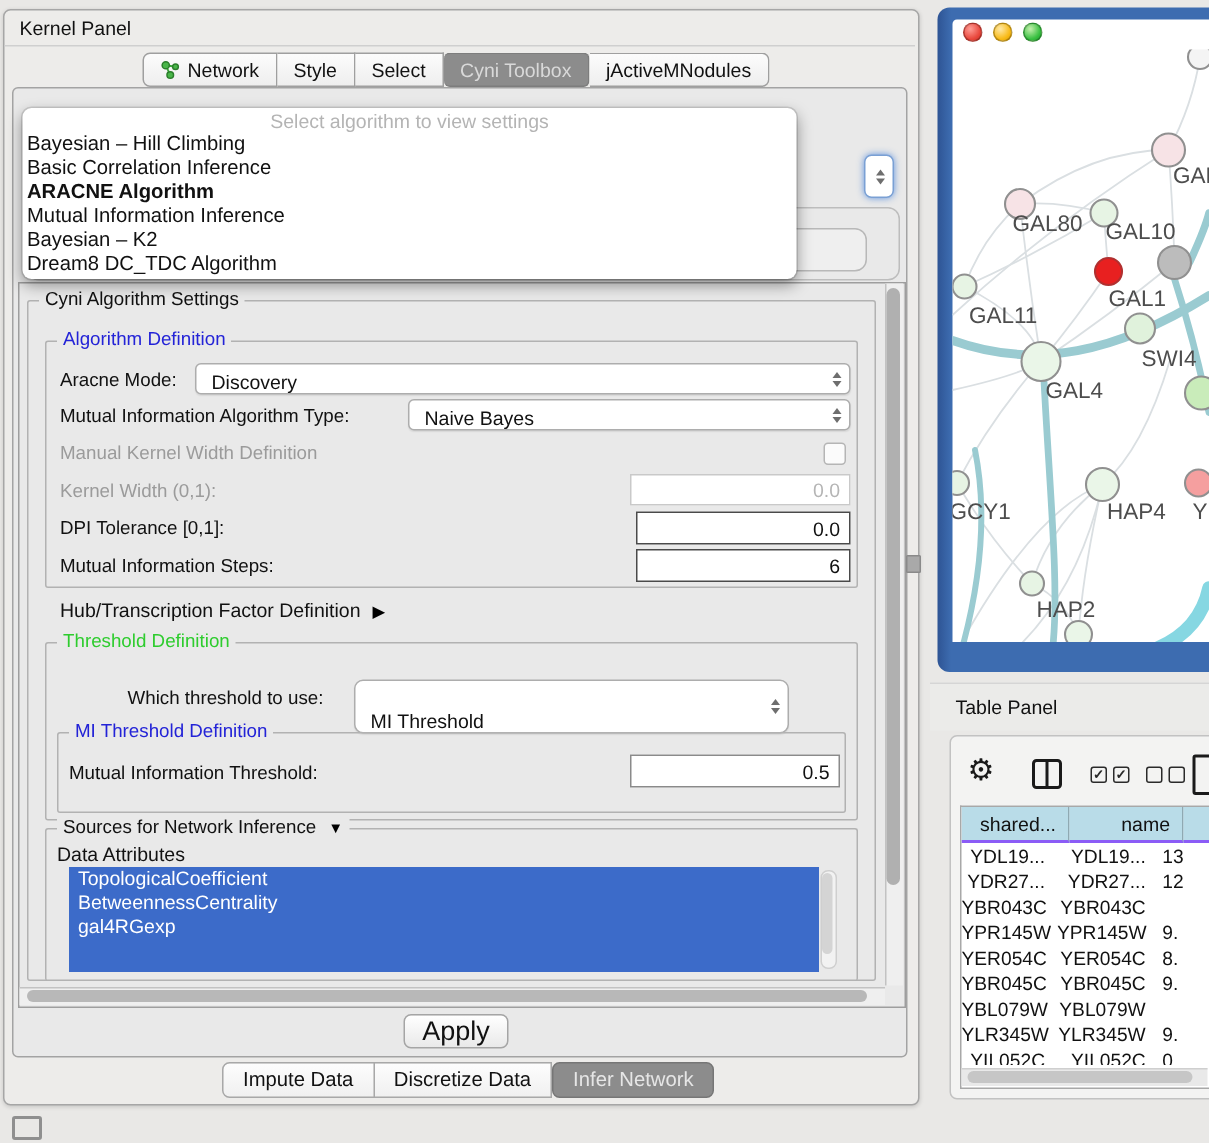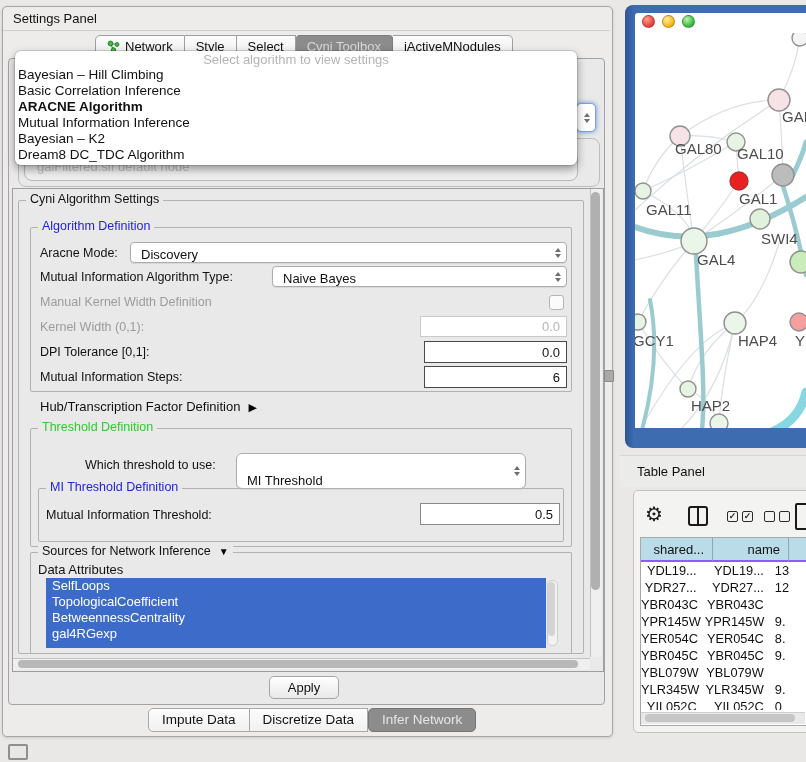--- a/index.html
+++ b/index.html
@@ -22,21 +22,21 @@
   .tab.selected{background:#8c8c8c;color:#d9d9d9;border-color:#7d7d7d;border-radius:4px}
   .tabpane{left:8px;top:58px;width:595px;height:645px;border:1px solid #a3a3a3;border-radius:4px;background:#e9e9e9}
   
   .bg-box{left:18px;top:138px;width:580px;height:47px;border:1px solid #bdbdbd;border-radius:8px;background:#e9e9e9;z-index:1}
   .combo-faded{left:24px;top:152px;width:554px;height:29px;border:1px solid #b8b8b8;border-radius:8px;
       background:#efefef;z-index:2;display:flex;align-items:center;padding-left:12px;box-sizing:border-box;
       font-size:13px;color:#bdbdbd}
   .combo-frag{left:576px;top:103px;width:18px;height:27px;background:#fff;border:1px solid #7aa0d4;border-radius:5px;
       box-shadow:0 0 5px rgba(70,130,220,.85);z-index:5}
   
-  #popup{left:15px;top:51px;width:562px;height:114px;background:#fff;border-radius:6px;z-index:40;
+  #popup{left:15px;top:72px;width:516px;height:114px;background:#fff;border-radius:6px;z-index:40;
       box-shadow:0 4px 10px rgba(0,0,0,.4),0 0 0 1px rgba(0,0,0,.12)}
   .popup-prompt{height:15px;line-height:15px;text-align:center;color:#b4b4b4;font-size:13px;margin-top:1px}
   .popup-item{height:16px;line-height:16px;padding-left:3px;font-size:13.5px;white-space:nowrap}
   .popup-item.bold{font-weight:bold}
   
   .scrollpane{left:12px;top:188px;width:590px;height:482px;border:1px solid #9e9e9e;background:#e9e9e9}
   .vscroll{left:590px;top:189px;width:11px;height:468px;background:#efefef;border-left:1px solid #c2c2c2}
   .vthumb{left:591px;top:192px;width:9px;height:398px;background:#b0b0b0;border-radius:5px}
   .hscroll{left:13px;top:658px;width:577px;height:11px;background:#efefef;border-top:1px solid #c2c2c2}
   .hthumb{left:18px;top:660px;width:560px;height:8px;background:#b8b8b8;border-radius:4px}
@@ -53,21 +53,21 @@
   .field{position:absolute;background:#fff;border:1.5px solid #4a4a4a;font-size:13px;
       display:flex;align-items:center;justify-content:flex-end;padding-right:6px;box-sizing:border-box}
   .field.dim{border:1px solid #c9c9c9;color:#b5b5b5}
   .checkbox{position:absolute;width:13px;height:13px;background:#fbfbfb;border:1px solid #b5b5b5;border-radius:3px}
   .expander-tri{display:inline-block;margin-left:8px;font-size:11px;color:#000}
   .attrlist{left:46px;top:578px;width:500px;height:70px;background:#3c6bc9;overflow:hidden}
   .attr-item{color:#fff;font-size:13px;height:16px;line-height:16px;padding-left:6px;white-space:nowrap}
   .attr-scroll{left:547px;top:580px;width:9px;height:64px;background:#f2f2f2;border:1px solid #cfcfcf;border-radius:5px}
   .attr-thumb{left:548px;top:582px;width:7px;height:54px;background:#d4d4d4;border-radius:4px}
   .btn{position:absolute;background:linear-gradient(#ffffff,#e9e9e9);border:1px solid #a5a5a5;border-radius:5px;
-      font-size:13px;display:flex;align-items:center;justify-content:center}
+      font-size:18px;display:flex;align-items:center;justify-content:center}
   .seggroup{position:absolute;display:flex}
   .seg{height:22px;line-height:22px;padding:0 13px;font-size:13.5px;background:linear-gradient(#fdfdfd,#f0f0f0);
       border:1px solid #a8a8a8;border-left:none}
   .seg:first-child{border-left:1px solid #a8a8a8;border-radius:5px 0 0 5px}
   .seg.selected{background:#8c8c8c;color:#e6e6e6;border:1px solid #767676;border-radius:5px}
   .dock-icon{left:8px;top:744px;width:16px;height:12px;border:2px solid #8f8f8f;border-radius:2px}
   .divider-handle{left:604px;top:370px;width:8px;height:10px;background:#a9a9a9;border:1px solid #8a8a8a;border-radius:1px}
   
   #netframe{left:625px;top:5px;width:181px;height:443px;background:linear-gradient(to right,#2e5494,#3d6cb0 9px);
       border-radius:8px 0 0 8px}
@@ -100,21 +100,21 @@
   .th.c1{width:72px}.th.c2{width:76px}.th.c3{flex:1;border-right:none}
   .tbl-hscroll{left:641px;top:712px;width:164px;height:11px;background:#e9e9e9;border-top:1px solid #cfcfcf}
   .tbl-hthumb{left:645px;top:714px;width:150px;height:8px;background:#c6c6c6;border-radius:4px}
   .neticon{display:inline-block}
 </style>
 </head>
 <body>
 
 <div class="abs" id="cp"></div>
 <div class="abs cp-title">
-  <span>Settings Panel</span>
+  <span>Kernel Panel</span>
 </div>
 <div class="abs win-float"></div>
 <div class="abs win-close">✖</div>
 
 <div class="abs tabstrip">
   <div class="tab">
     <svg class="neticon" width="13" height="13" viewBox="0 0 13 13">
       <line x1="3.5" y1="3.5" x2="10" y2="4.5" stroke="#3aa53a" stroke-width="1.2"></line>
       <line x1="3.5" y1="3.5" x2="6.5" y2="10" stroke="#3aa53a" stroke-width="1.2"></line>
       <circle cx="3.5" cy="3.5" r="2.4" fill="#49b649" stroke="#2c7f2c"></circle>
@@ -230,21 +230,20 @@
 </div>
 
 <div class="box" style="left:30px;top:552px;width:540px;height:101px;border-bottom:none">
   <span class="bt">
     <span>Sources for Network Inference</span><span class="expander-tri" style="font-size:10px">▼</span>
   </span>
 </div>
 <span class="lbl" style="left:38px;top:562px;font-size:13px">Data Attributes</span>
 <div class="abs attrlist">
     <div id="attr-list">
-      <div class="attr-item">SelfLoops</div>
       <div class="attr-item">TopologicalCoefficient</div>
       <div class="attr-item">BetweennessCentrality</div>
       <div class="attr-item">gal4RGexp</div>
     </div>
   </div>
 <div class="abs attr-scroll"></div>
 <div class="abs attr-thumb"></div>
 
 <div class="btn" style="left:269px;top:676px;width:68px;height:21px">
   <span>Apply</span>

